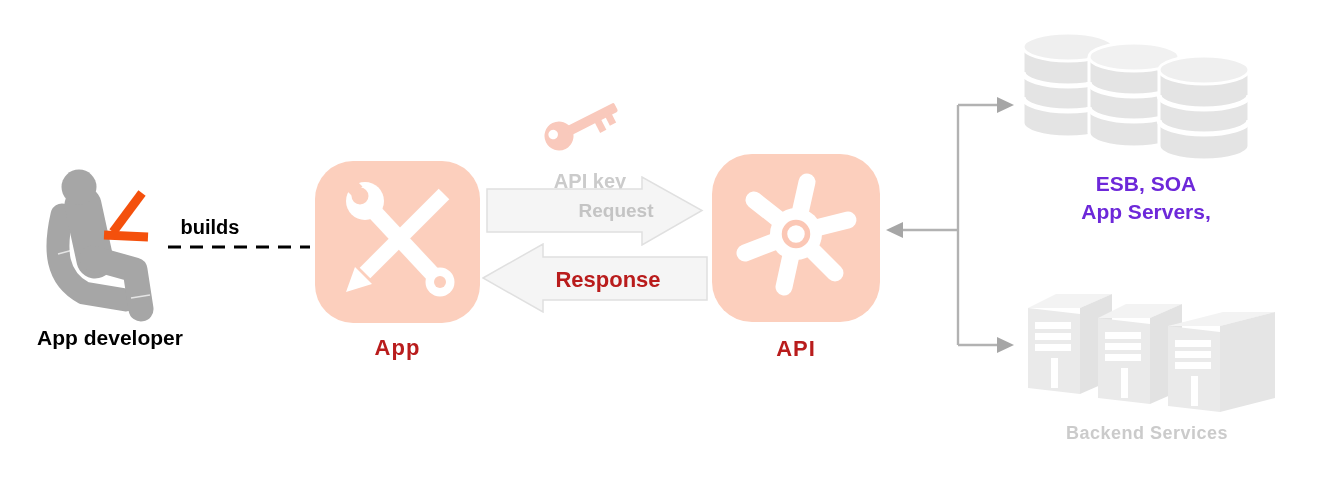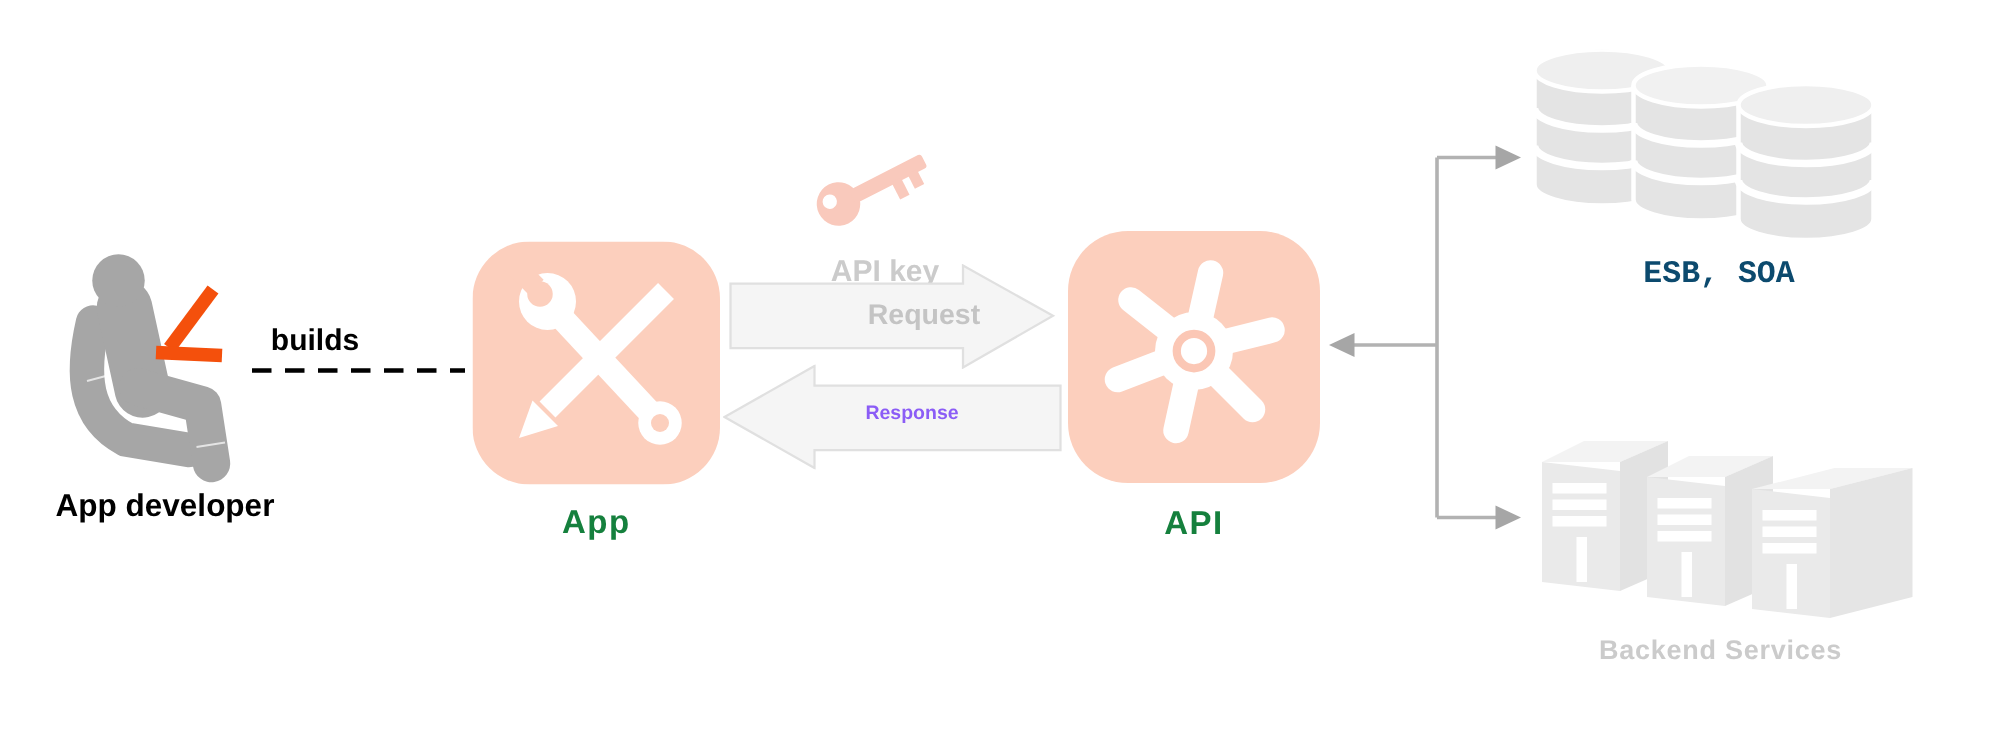--- a/index.html
+++ b/index.html
@@ -1,29 +1,29 @@
 <!DOCTYPE html>
 <html><head>
 <meta charset="utf-8">
 <style>
   html,body{margin:0;padding:0;background:#fff;}
   .stage{position:relative;width:1342px;height:504px;background:#fff;overflow:hidden;
          font-family:"Liberation Sans",sans-serif;}
   .abs{position:absolute;}
   .lbl{position:absolute;text-align:center;font-weight:bold;white-space:nowrap;}
   .lbl-black{color:#000;}
-  .lbl-gray{color:#15803d;}
-  .lbl-gray2{color:#0c4a6e;font-family:Liberation Mono, monospace;}
+  .lbl-gray{color:#b91c1c;}
+  .lbl-gray2{color:#6d28d9;}
   .actor-label{left:15px;top:326px;width:190px;font-size:21px;}
   .builds-label{left:160px;top:216px;width:100px;font-size:20px;}
   .app-label{left:315px;top:335px;width:165px;font-size:22px;letter-spacing:1px;}
   .api-label{left:712px;top:336px;width:168px;font-size:22px;letter-spacing:1px;}
   .apikey-label{left:538px;top:146px;width:104px;font-size:20px;color:#cbcbcb;margin-top:24px;}
   .request-label{left:536px;top:200px;width:160px;font-size:19px;color:#c4c4c4;}
-  .response-label{left:528px;top:267px;width:160px;font-size:13px;color:#8b5cf6;}
+  .response-label{left:528px;top:267px;width:160px;font-size:22px;color:#b91c1c;}
   .middleware-label{left:1021px;top:170px;width:250px;font-size:21px;line-height:28px;}
   .backend-label{left:1016px;top:423px;width:262px;font-size:18px;color:#cbcbcb;letter-spacing:.5px;}
 </style>
 </head>
 <body>
 
 <div class="stage">
 
   <svg class="abs" style="left:28px;top:158px" width="160" height="178" viewBox="0 0 160 178">
 
@@ -129,20 +129,21 @@
     </g>
     <g>
       <path d="M137 37 L137 113 A45 14 0 0 0 227 113 L227 37" fill="#e4e4e4" stroke="#fff" stroke-width="3"></path>
       <path d="M137 62 A45 14 0 0 0 227 62" fill="none" stroke="#fff" stroke-width="5"></path>
       <path d="M137 87 A45 14 0 0 0 227 87" fill="none" stroke="#fff" stroke-width="5"></path>
       <ellipse cx="182" cy="37" rx="45" ry="14" fill="#efefef" stroke="#fff" stroke-width="3"></ellipse>
     </g>
   </svg>
   <div class="lbl lbl-gray2 middleware-label">
     <div>ESB, SOA</div>
+    <div>App Servers,</div>
   </div>
 
   <svg class="abs" style="left:1022px;top:282px" width="260" height="132" viewBox="0 0 260 132">
     <g>
       <polygon points="6,26 34,12 90,12 58,26" fill="#f3f3f3"></polygon>
       <polygon points="58,26 90,12 90,98 58,112" fill="#e2e2e2"></polygon>
       <polygon points="6,26 58,32 58,112 6,106" fill="#eaeaea"></polygon>
       <rect x="13" y="40" width="36" height="7" fill="#fff"></rect>
       <rect x="13" y="51" width="36" height="7" fill="#fff"></rect>
       <rect x="13" y="62" width="36" height="7" fill="#fff"></rect>

